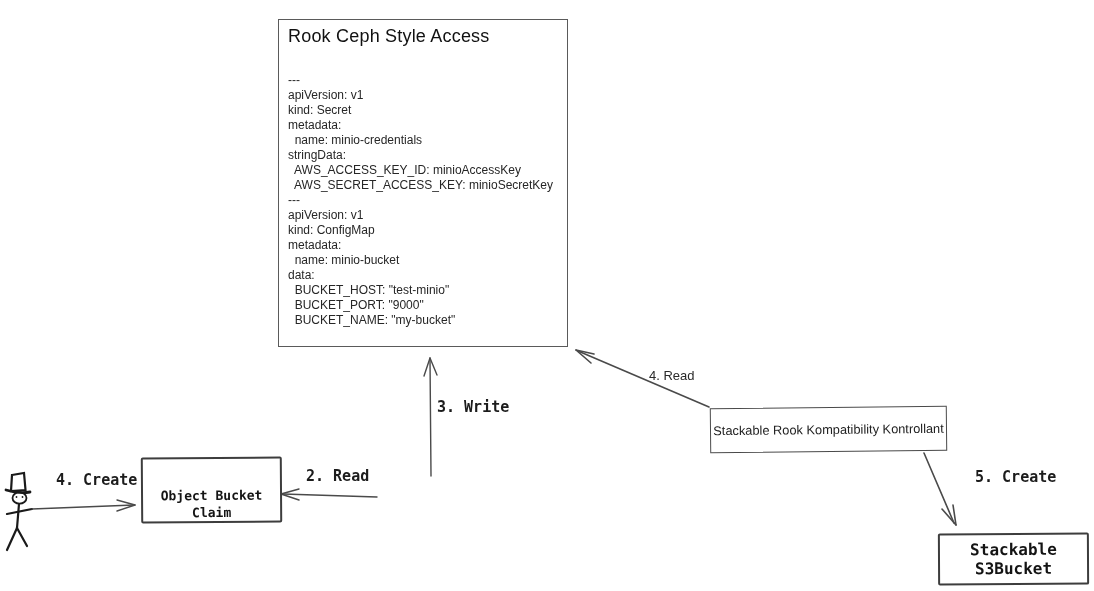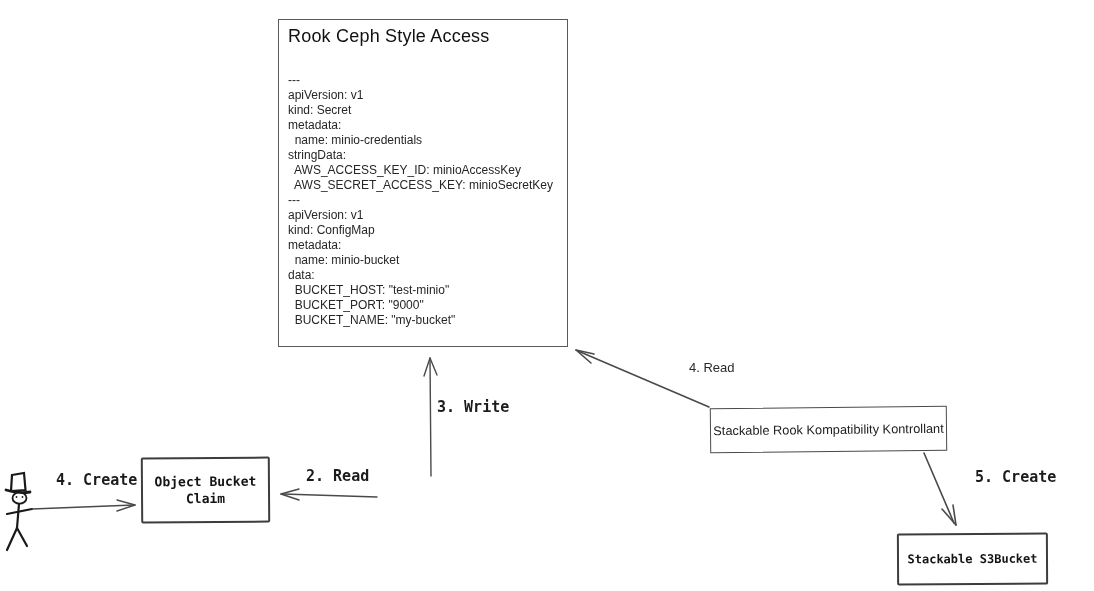--- a/index.html
+++ b/index.html
@@ -23,44 +23,44 @@
     position:absolute;left:9px;top:53px;
     font-size:12px;line-height:15px;color:#262626;white-space:pre;
   }
 
   .sketch{
     border:2px solid #3d3d3d;border-radius:2px;
     display:flex;align-items:center;justify-content:center;
     font-family:"DejaVu Sans Mono","Liberation Mono",monospace;
     font-weight:600;color:#141414;text-align:center;
   }
-  .obc-box{left:141px;top:457px;width:129px;height:66px;font-size:13px;line-height:17px;transform:rotate(-0.4deg);}
+  .obc-box{left:141px;top:457px;width:141px;height:66px;font-size:13px;line-height:17px;transform:rotate(-0.4deg);align-items:flex-end;}
   .operator-box{left:383px;top:476px;width:159px;height:69px;font-size:13px;transform:rotate(0.25deg);}
-  .s3-box{left:897px;top:533px;width:151px;height:52px;font-size:12px;transform:rotate(-0.3deg);}
+  .s3-box{left:938px;top:533px;width:151px;height:52px;font-size:16px;transform:rotate(-0.3deg);}
 
   .kontrollant-box{
     left:710px;top:407px;width:237px;height:45px;
     border:1.6px solid #4a4a4a;
     display:flex;align-items:center;justify-content:center;
     font-size:12.8px;color:#222;white-space:nowrap;
     transform:rotate(-0.6deg);
   }
 
   .edge-label{
     position:absolute;white-space:nowrap;color:#1c1c1c;
   }
   .edge-label.mono{
     font-family:"DejaVu Sans Mono","Liberation Mono",monospace;
     font-size:15px;font-weight:600;
   }
   .edge-label.sans{font-size:13px;color:#2a2a2a;}
   .lbl1{left:56px;top:471px;}
   .lbl2{left:306px;top:467px;}
   .lbl3{left:437px;top:398px;}
-  .lbl4{left:649px;top:360px;margin-left:40px;}
+  .lbl4{left:649px;top:368px;}
   .lbl5{left:975px;top:468px;}
 </style>
 </head>
 <body>
 
 <div id="canvas">
 
   <svg id="art" viewBox="0 0 1094 591">
 
     <g fill="none" stroke="#1a1a1a" stroke-width="2.2" stroke-linecap="round">

